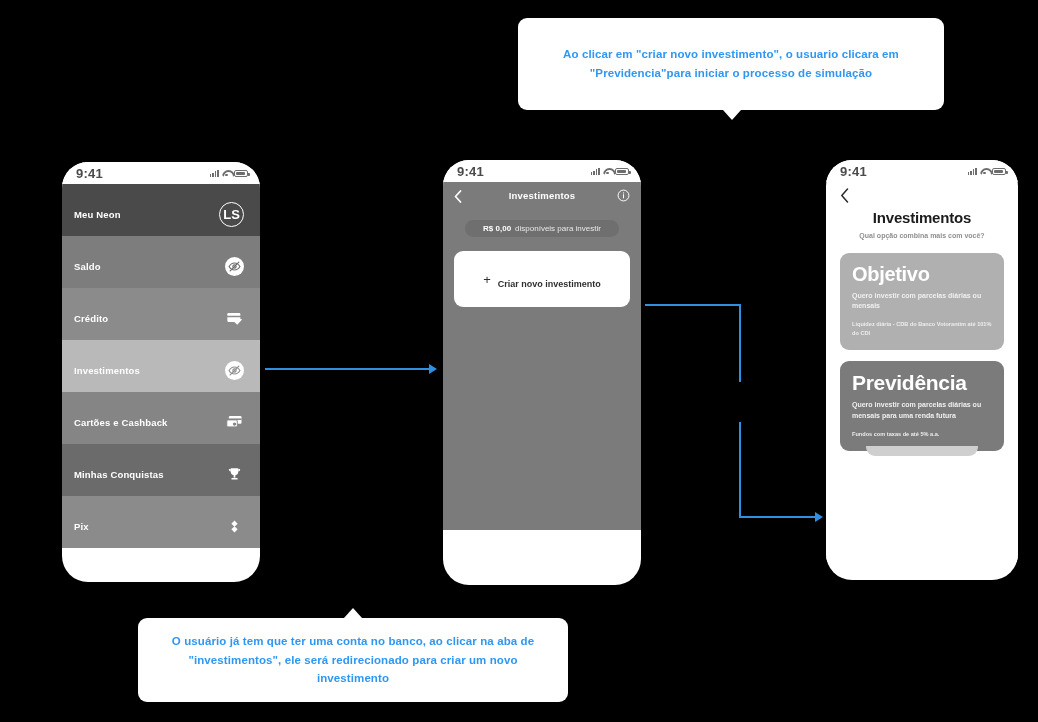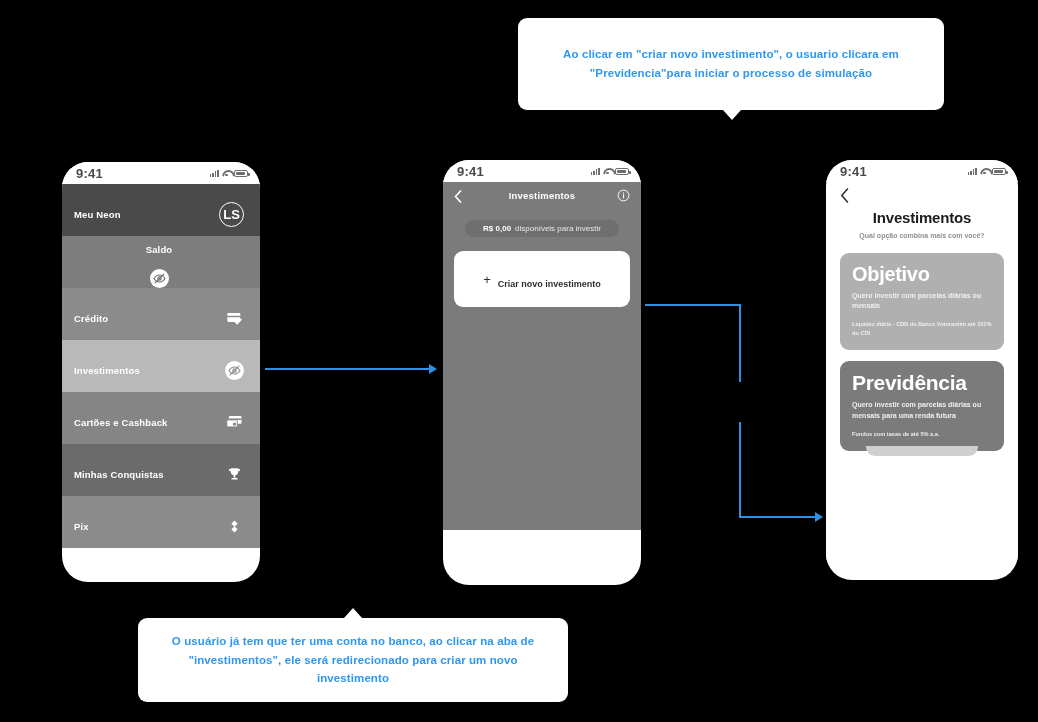--- a/index.html
+++ b/index.html
@@ -185,21 +185,21 @@
         <span class="batt"></span>
       </span>
     </div>
     <div class="menu-list">
 
       <div class="menu-row" style="background:#4a4a4a;">
         <span class="menu-label">Meu Neon</span>
         <span class="avatar">LS</span>
       </div>
 
-      <div class="menu-row" style="background:#7d7d7d;flex-direction:column;">
+      <div class="menu-row" style="background:#7d7d7d;">
         <span class="menu-label">Saldo</span>
         <span class="ic ic-circle">
           <svg width="13" height="13" viewBox="0 0 24 24" fill="none" stroke="#6d6d6d" stroke-width="2.2" stroke-linecap="round">
             <path d="M2 12s3.8-6.5 10-6.5S22 12 22 12s-3.8 6.5-10 6.5S2 12 2 12z"></path>
             <circle cx="12" cy="12" r="3"></circle>
               <path d="M4 20 20 4"></path>
           </svg>
         </span>
       </div>
 

